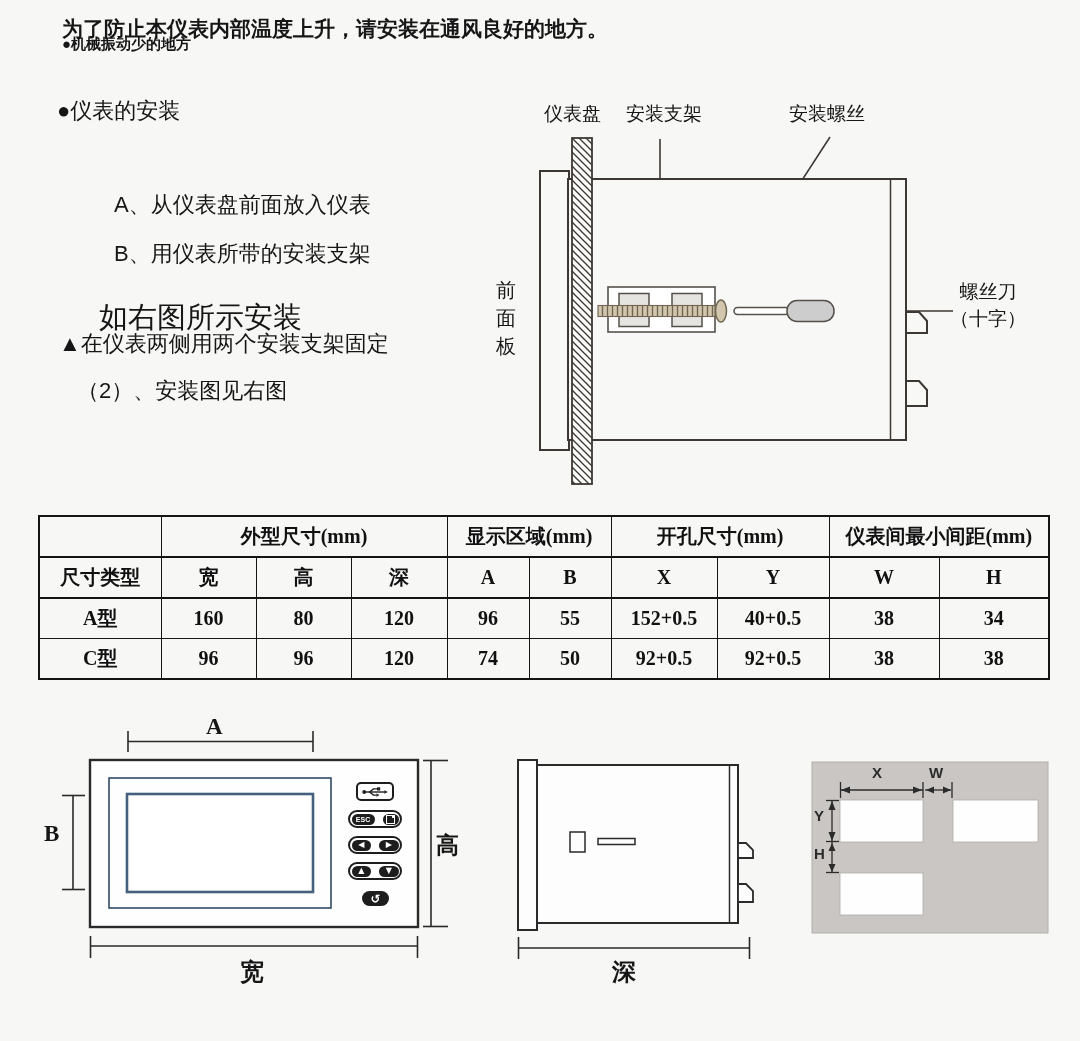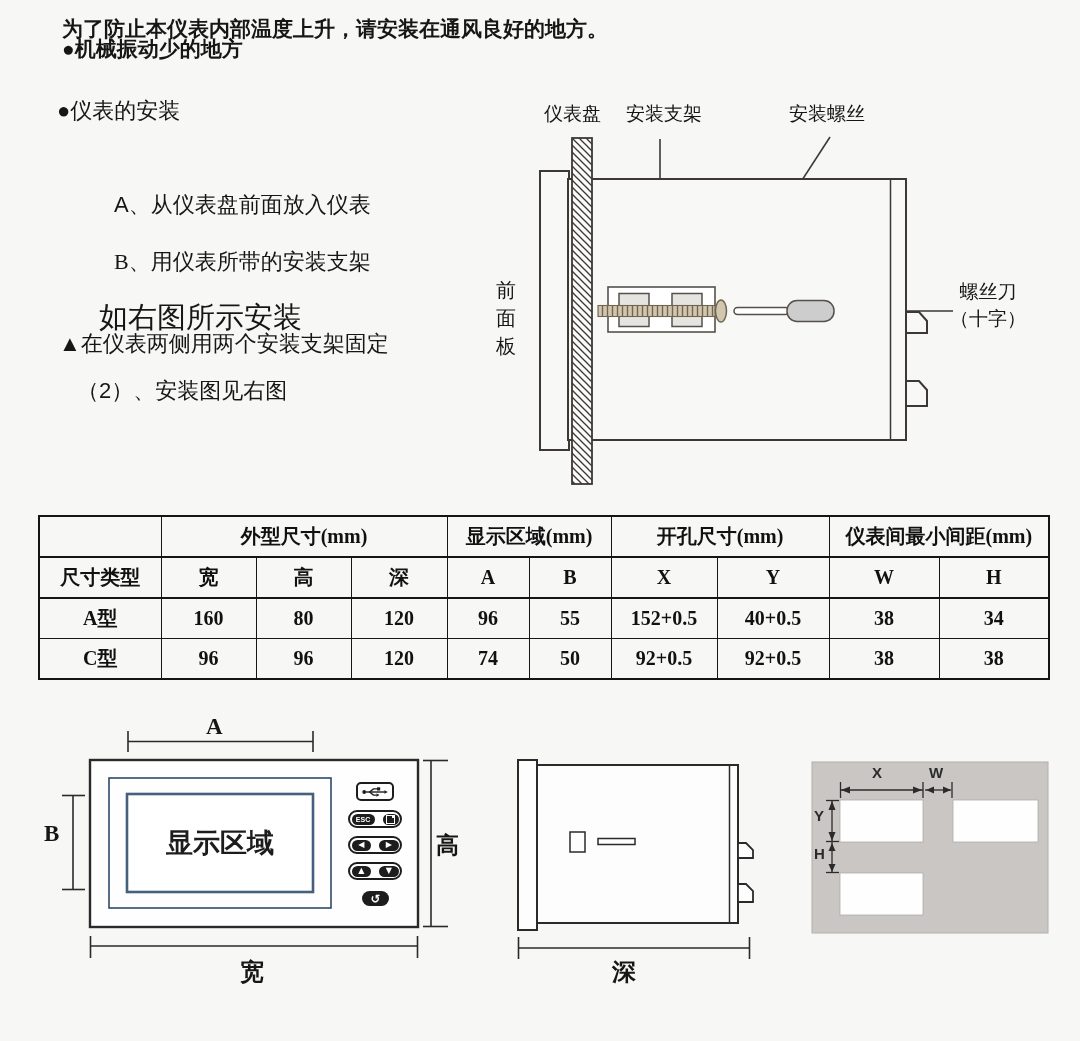--- a/index.html
+++ b/index.html
@@ -34,25 +34,25 @@
   .enterbtn{background:#1d1d1d;border-radius:8px;color:#fff;display:flex;align-items:center;justify-content:center;
             font-size:12px;font-weight:700;font-family:"DejaVu Sans",sans-serif;}
   .disp{position:absolute;display:flex;align-items:center;justify-content:center;}
 </style>
 </head>
 <body>
 
 <div class="page">
 
   <div class="t hei" style="left:62px;top:15px;font-size:21px;">为了防止本仪表内部温度上升，请安装在通风良好的地方。</div>
-  <div class="t hei" style="left:62px;top:35px;font-size:21px;">●机械振动少的地方</div>
+  <div class="t hei" style="left:62px;top:35px;font-size:15px;">●机械振动少的地方</div>
 
   <div class="t hei2" style="left:57px;top:96px;font-size:22px;">●仪表的安装</div>
   <div class="t hei2" style="left:114px;top:190px;font-size:22px;">A、从仪表盘前面放入仪表</div>
-  <div class="t hei2" style="left:114px;top:247px;font-size:22px;font-family:Liberation Serif, serif;">B、用仪表所带的安装支架</div>
+  <div class="t hei2" style="left:114px;top:239px;font-size:22px;">B、用仪表所带的安装支架</div>
   <div class="t hei2" style="left:99px;top:298px;font-size:29px;">如右图所示安装</div>
   <div class="t hei2" style="left:59px;top:329px;font-size:22px;">▲在仪表两侧用两个安装支架固定</div>
   <div class="t hei2" style="left:77px;top:376px;font-size:22px;">（2）、安装图见右图</div>
 
   <div class="t hei2" style="left:544px;top:101px;font-size:19px;">仪表盘</div>
   <div class="t hei2" style="left:626px;top:101px;font-size:19px;">安装支架</div>
   <div class="t hei2" style="left:789px;top:101px;font-size:19px;">安装螺丝</div>
   <div class="t hei2 vtext" style="left:495px;top:276px;width:22px;font-size:20px;line-height:28px;">前面板</div>
   <div class="t hei2" style="left:942px;top:278px;width:92px;text-align:center;white-space:normal;font-size:19px;line-height:27px;">
     <span style="display:block;">螺丝刀</span>
@@ -177,21 +177,20 @@
 
     <line x1="90" y1="946" x2="418" y2="946" stroke="#2a2a2a" stroke-width="1.6"></line>
     <line x1="90.5" y1="936" x2="90.5" y2="958" stroke="#2a2a2a" stroke-width="1.6"></line>
     <line x1="417.5" y1="936" x2="417.5" y2="958" stroke="#2a2a2a" stroke-width="1.6"></line>
   </svg>
 
   <div class="t serif" style="left:206px;top:714px;font-size:23px;">A</div>
   <div class="t serif" style="left:44px;top:821px;font-size:23px;">B</div>
   <div class="t serif" style="left:436px;top:830px;font-size:23px;">高</div>
   <div class="t serif" style="left:240px;top:956px;font-size:24px;">宽</div>
-  <div class="disp serif" style="left:127px;top:794px;width:186px;height:98px;font-size:27px;color:#1c1c1c;">显示区域</div>
 
   <div class="btn usb" style="left:356px;top:782px;width:38px;height:19px;">
     <svg style="position:static;" width="26" height="12" viewBox="0 0 26 12">
       <circle cx="2.2" cy="6" r="1.9" fill="#1d1d1d"></circle>
       <line x1="3.5" y1="6" x2="22.5" y2="6" stroke="#1d1d1d" stroke-width="1.4"></line>
       <path d="M7.5 6 L11.5 2.9 L15 2.9" fill="none" stroke="#1d1d1d" stroke-width="1.4"></path>
       <rect x="15" y="1.3" width="3.2" height="3.2" fill="#1d1d1d"></rect>
       <path d="M7.5 6 L11.5 9.1 L14.4 9.1" fill="none" stroke="#1d1d1d" stroke-width="1.4"></path>
       <polygon points="14.4,7.5 14.4,10.7 17.6,9.1" fill="#1d1d1d"></polygon>
       <polygon points="22.3,4.3 22.3,7.7 25.8,6" fill="#1d1d1d"></polygon>

